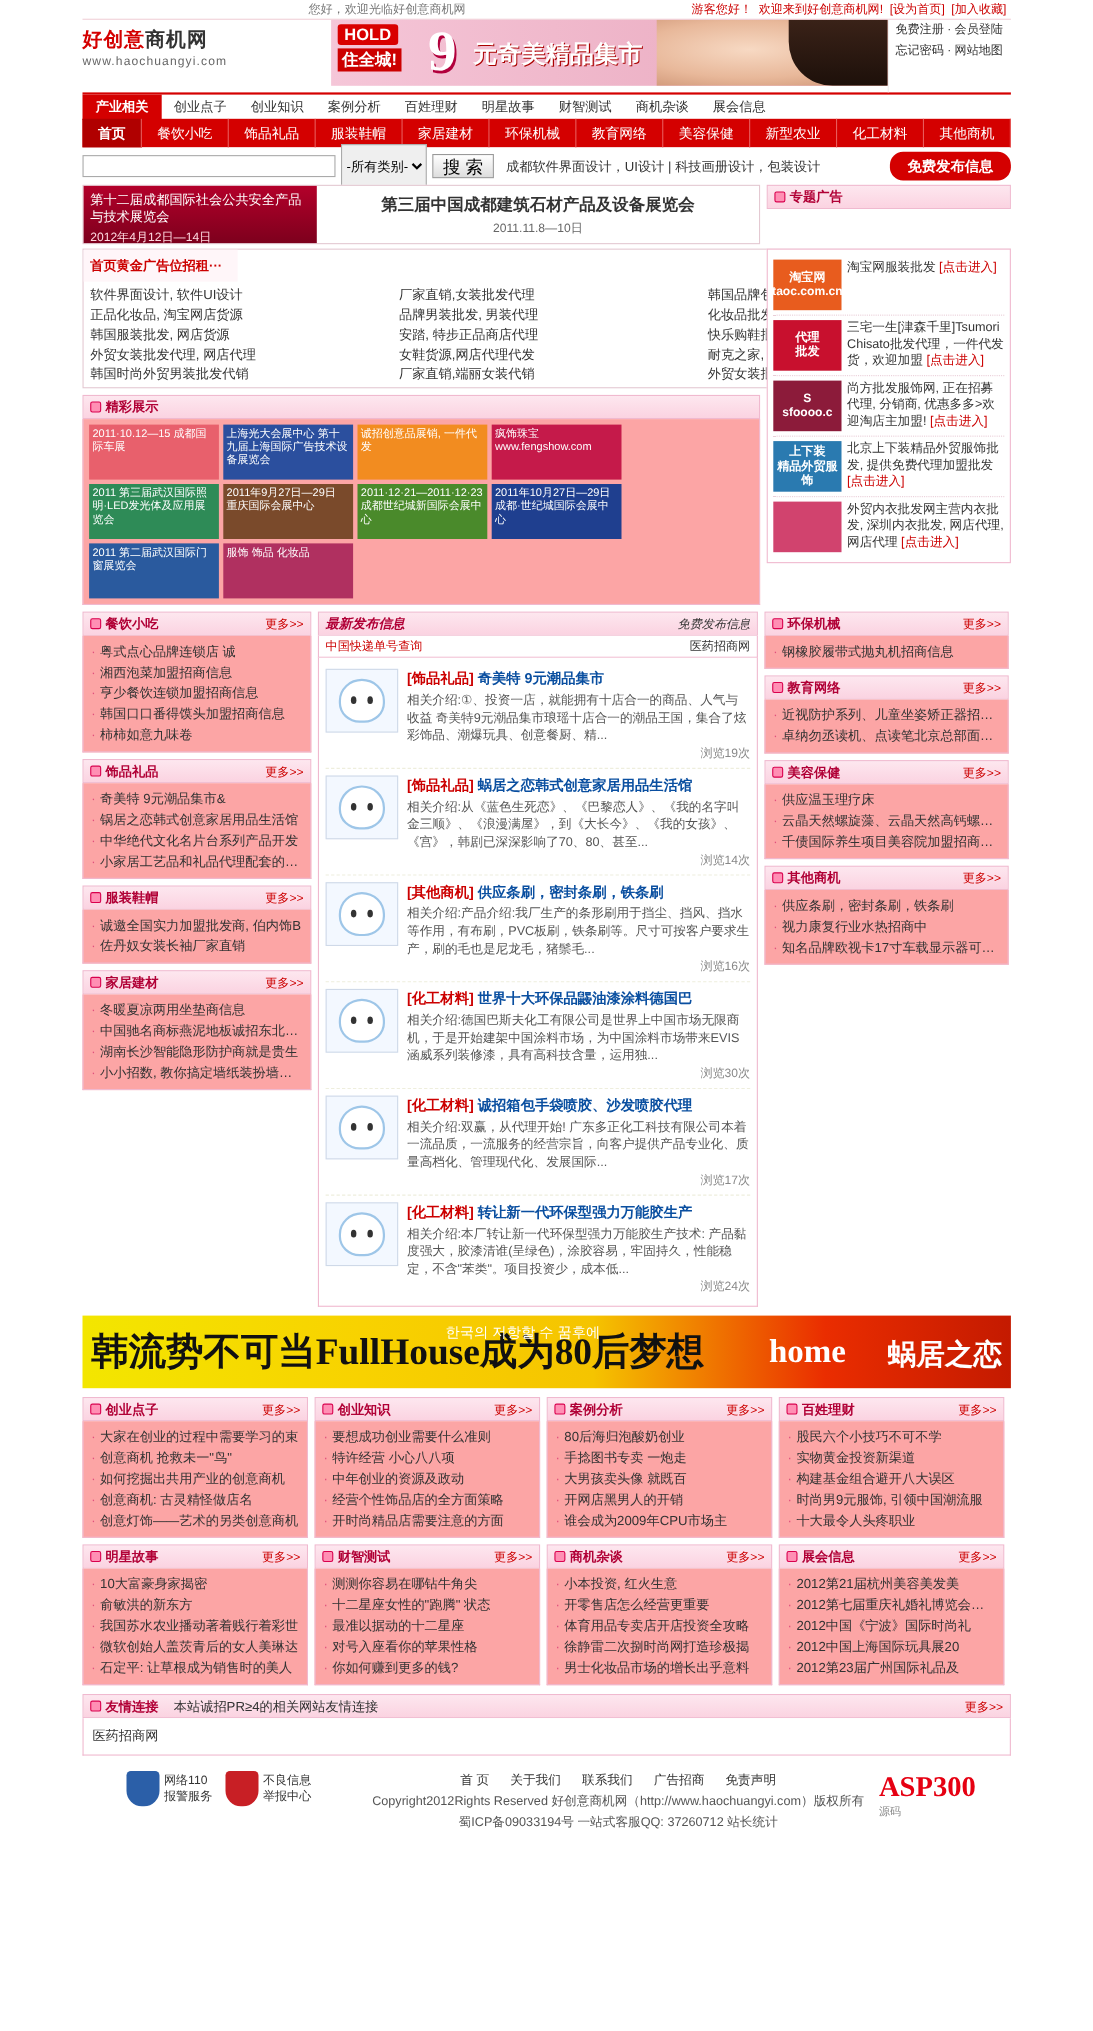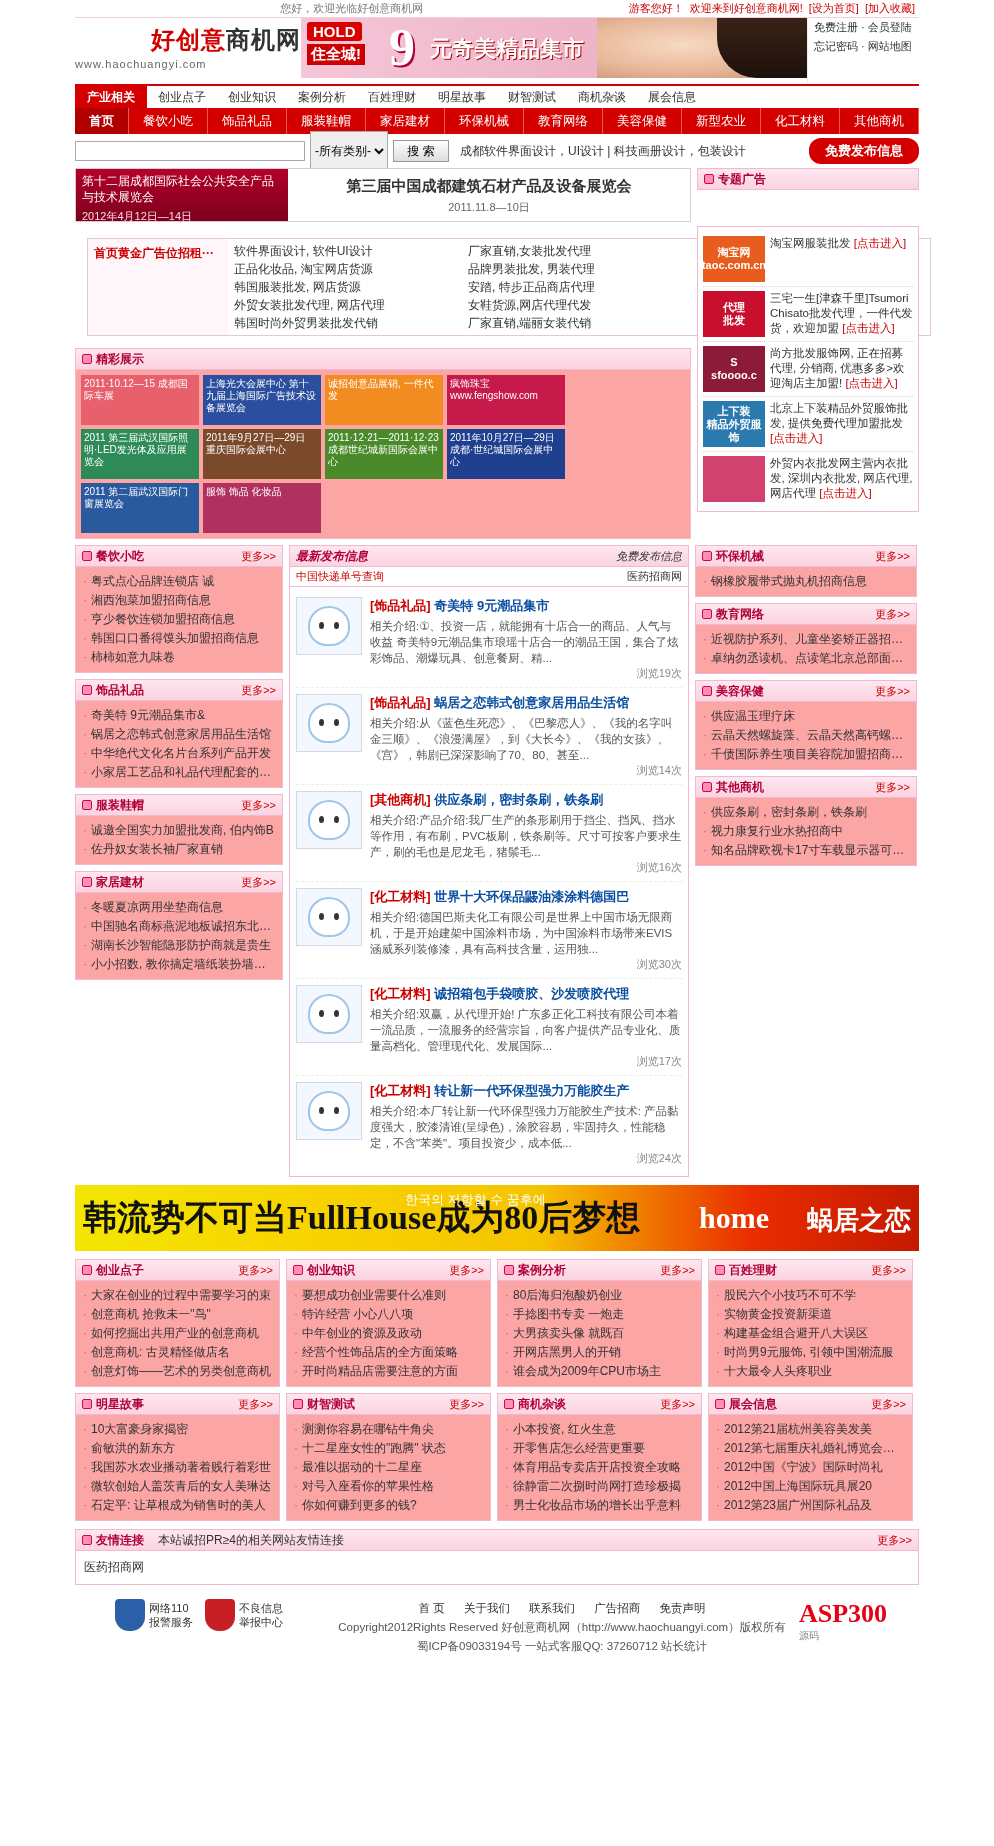--- a/index.html
+++ b/index.html
@@ -20,21 +20,21 @@
     background: #fff; font-size: 11px; color: #555;
     display: flex; align-items: center; border-bottom: 1px solid #f0d0d8;
   }
   .topbar .left { flex: 1; text-align: center; color: #777; }
   .topbar .right { display: flex; gap: 6px; padding-right: 4px; color: #c00; }
   .topbar .right span { cursor: pointer; }
 
   
   .header { width: 844px; margin: 0 auto; display: flex; align-items: stretch; height: 66px; }
   .logo { width: 226px; padding-top: 6px; }
-  .logo .l1 { font-size: 24px; font-weight: bold; color: #d40000; letter-spacing: 1px; text-align: right; }
+  .logo .l1 { font-size: 18px; font-weight: bold; color: #d40000; letter-spacing: 1px; }
   .logo .l1 .gray { color: #333; }
   .logo .l2 { font-size: 11px; color: #666; letter-spacing: 1px; margin-top: 2px; }
   .banner-top { flex: 1; height: 60px; position: relative; overflow: hidden;
     background: linear-gradient(90deg,#f5c6d8 0%, #f0b9cc 40%, #e8a7bd 100%); }
   .banner-top .hold { position: absolute; left: 6px; top: 4px; background: #d90000; color: #fff;
      font-weight: bold; font-size: 15px; padding: 1px 6px; border-radius: 3px; }
   .banner-top .hold2 { position: absolute; left: 6px; top: 26px; color: #fff; font-weight: bold; font-size: 15px;
      background: #c00; padding: 1px 4px; }
   .banner-top .nine { position: absolute; left: 88px; top: 0px; font-size: 52px; font-weight: bold; color: #fff;
      text-shadow: 2px 2px 0 #b2003c; font-family: "Liberation Serif", serif; }
@@ -58,21 +58,21 @@
   .mainnav .item { color: #fff; font-size: 12.5px; padding: 0 14px; line-height: 26px; cursor: pointer;
      border-right: 1px solid #e85b5b; white-space: nowrap; }
   .mainnav .item.home { background: #b00000; font-weight: bold; }
 
   
   .searchrow { width: 844px; margin: 0 auto; height: 34px; display: flex; align-items: center; gap: 5px;
      background: #fff; padding: 4px 0; }
   .searchrow input.kw { width: 230px; height: 20px; border: 1px solid #aaa; font-size: 12px; padding: 0 3px; }
   .searchrow select { height: 40px; border: 1px solid #aaa; font-size: 12px; }
   .searchrow .btn { width: 56px; height: 22px; border: 1px solid #999; background: linear-gradient(#fff,#ddd);
-     font-size: 12px; cursor: pointer; }
+     font-size: 16px; cursor: pointer; }
   .searchrow .hot { font-size: 12px; color: #333; margin-left: 6px; }
   .searchrow .pubbtn { margin-left: auto; background: #d40000; color: #fff; font-size: 13px; font-weight: bold;
      border-radius: 12px; padding: 4px 16px; cursor: pointer; }
 
   
   .exhrow { width: 844px; margin: 0 auto; display: flex; gap: 6px; }
   .exhleft { width: 616px; display: flex; border: 1px solid #e4c9d2; background: #fff; height: 54px; }
   .exh1 { width: 212px; background: linear-gradient(180deg,#b3002a,#7d001d); color: #fff; font-size: 12px;
      padding: 4px 6px; line-height: 16px; }
   .exh1 .date { font-size: 11px; color: #ffd9e1; margin-top: 3px; }
@@ -260,21 +260,21 @@
     <div class="exhright">
       <div class="boxhead">
         <span class="dot"></span>
         <span>专题广告</span>
       </div>
     </div>
   </div>
 
   <div class="main3" style="margin-top:4px;">
     <div style="width:616px;">
-      <div class="goldrow" style="margin:12px;">
+      <div class="goldrow" style="margin:0;flex-direction:column;">
         <div class="goldleft">首页黄金广告位招租···</div>
         <div class="goldcols">
           <div class="goldcol">
             <div>软件界面设计, 软件UI设计</div>
             <div>正品化妆品, 淘宝网店货源</div>
             <div>韩国服装批发, 网店货源</div>
             <div>外贸女装批发代理, 网店代理</div>
             <div>韩国时尚外贸男装批发代销</div>
           </div>
           <div class="goldcol">

